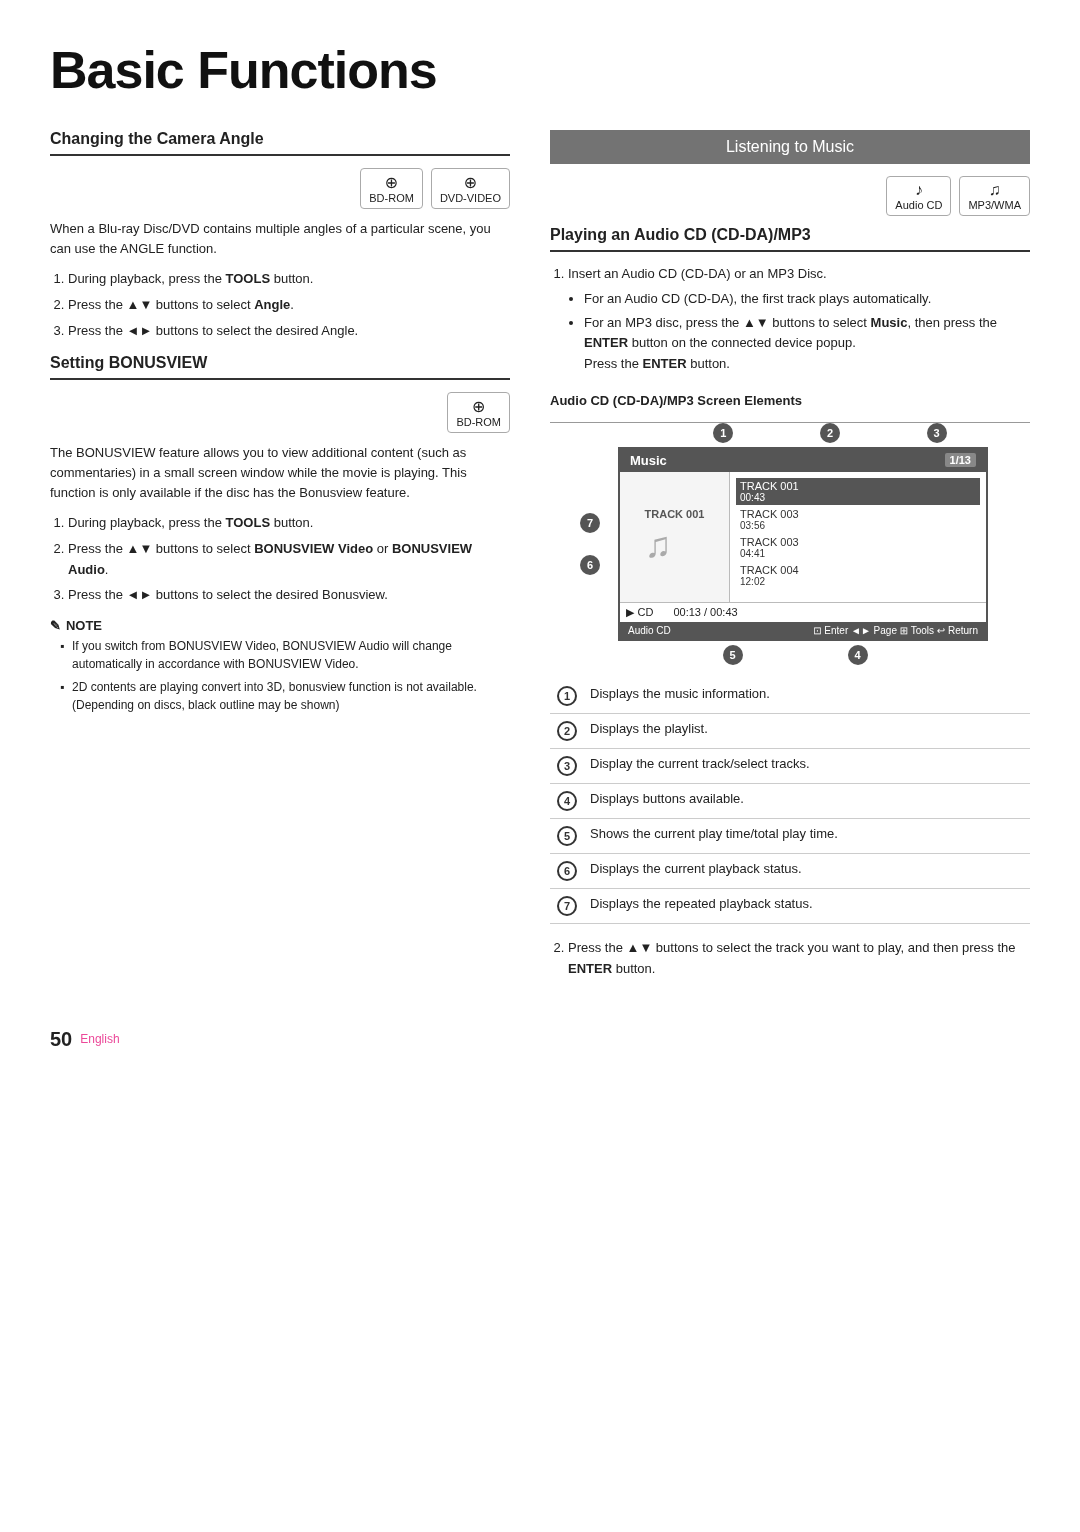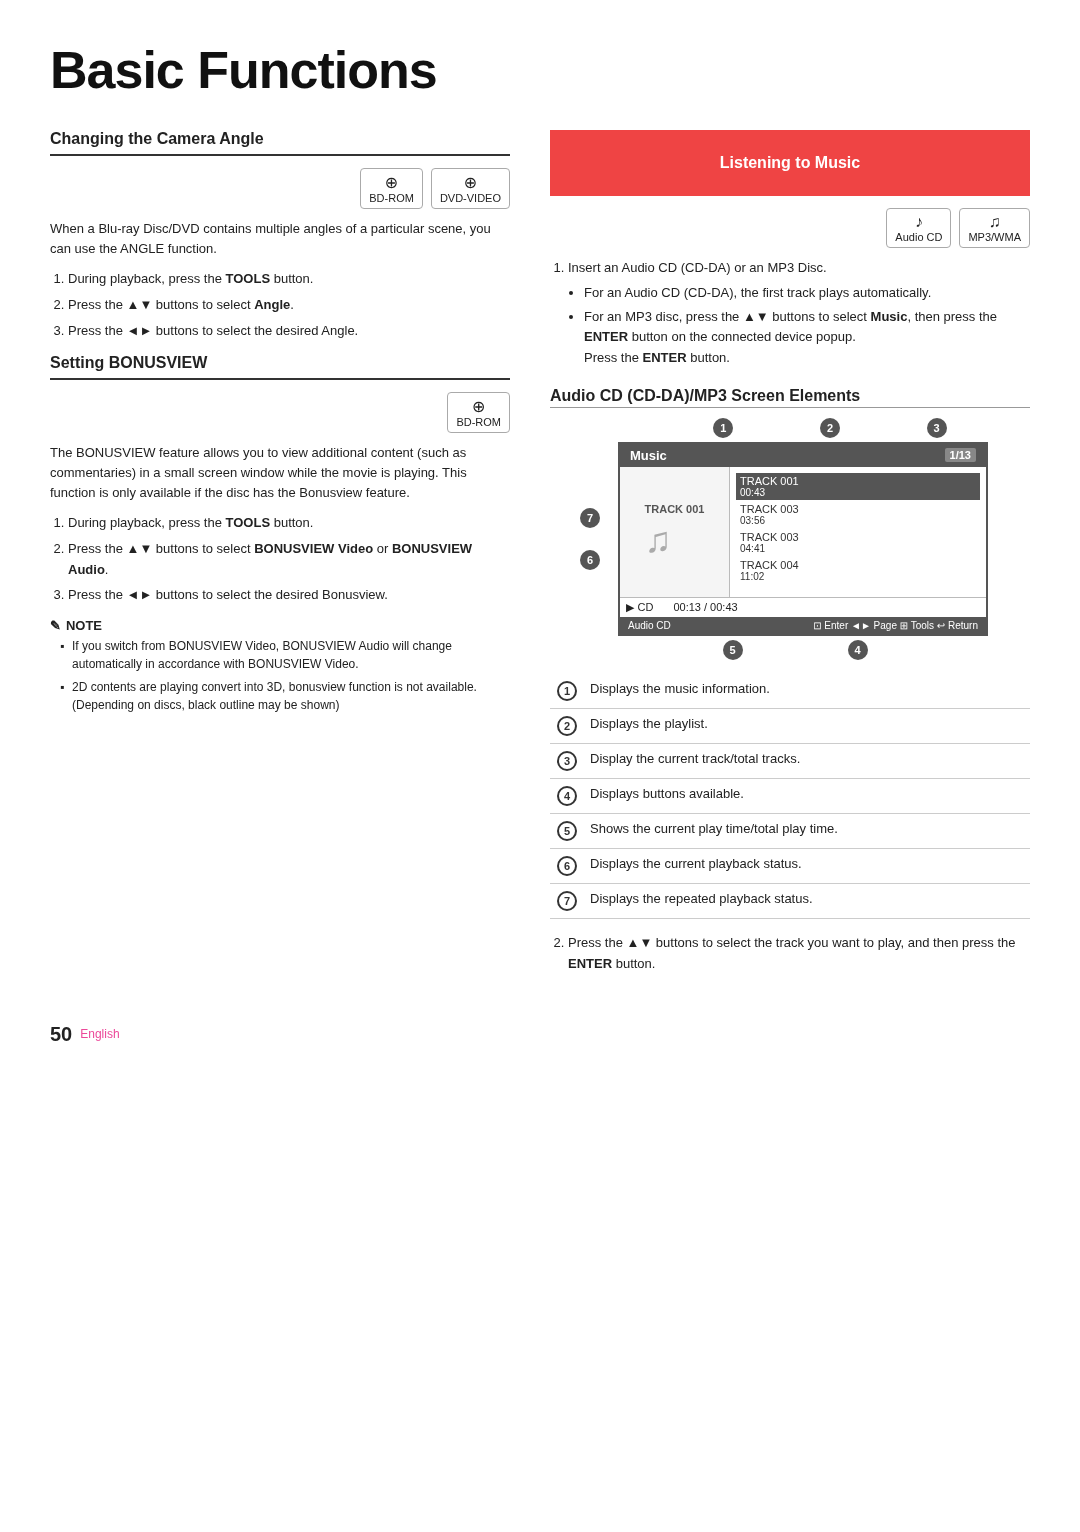--- a/index.html
+++ b/index.html
@@ -30,34 +30,33 @@
       flex: 1;
     }
     h2.section-title {
       font-size: 16px;
       font-weight: bold;
       border-bottom: 2px solid #333;
       padding-bottom: 6px;
       margin-bottom: 12px;
     }
     h3.sub-title {
-      font-size: 16px;
+      font-size: 13px;
       font-weight: bold;
       border-bottom: 1px solid #999;
-      padding-bottom: 2px;
-      margin-bottom: 10px;
+      padding-bottom: 14px;
       margin-top: 18px;
     }
     .listening-header {
-      background: #ef4444;
+      background: #737373;
       color: #fff;
       text-align: center;
       font-size: 16px;
-      font-weight: bold;
-      padding: 24px 16px;
+      font-weight: normal;
+      padding: 8px 16px;
       margin-bottom: 12px;
     }
     .icon-row {
       display: flex;
       justify-content: flex-end;
       gap: 8px;
       margin-bottom: 10px;
     }
     .icon-box {
       border: 1px solid #aaa;
@@ -319,20 +318,21 @@
       <div class="icon-box">
         <span class="icon-symbol">♪</span>
         <span>Audio CD</span>
       </div>
       <div class="icon-box">
         <span class="icon-symbol">♫</span>
         <span>MP3/WMA</span>
       </div>
     </div>
 
+    <h2 class="section-title">Playing an Audio CD (CD-DA)/MP3</h2>
     <ol class="steps">
       <li>
         Insert an Audio CD (CD-DA) or an MP3 Disc.
         <ul>
           <li>For an Audio CD (CD-DA), the first track plays automatically.</li>
           <li>For an MP3 disc, press the ▲▼ buttons to select <span class="bold">Music</span>, then press the <span class="bold">ENTER</span> button on the connected device popup.<br>Press the <span class="bold">ENTER</span> button.</li>
         </ul>
       </li>
     </ol>
 
@@ -373,21 +373,21 @@
               <div class="track-item">
                 <div>TRACK 003</div>
                 <div class="track-time">03:56</div>
               </div>
               <div class="track-item">
                 <div>TRACK 003</div>
                 <div class="track-time">04:41</div>
               </div>
               <div class="track-item">
                 <div>TRACK 004</div>
-                <div class="track-time">11:02</div>
+                <div class="track-time">12:02</div>
               </div>
             </div>
           </div>
           <div class="screen-controls">
             <span>▶ CD</span>
             <span>00:13 / 00:43</span>
           </div>
           <div class="screen-footer">
             <span>Audio CD</span>
             <span>⊡ Enter  ◄► Page  ⊞ Tools  ↩ Return</span>
@@ -406,21 +406,21 @@
         <tr>
           <td><span class="callout-outline">1</span></td>
           <td>Displays the music information.</td>
         </tr>
         <tr>
           <td><span class="callout-outline">2</span></td>
           <td>Displays the playlist.</td>
         </tr>
         <tr>
           <td><span class="callout-outline">3</span></td>
-          <td>Display the current track/total tracks.</td>
+          <td>Display the current track/select tracks.</td>
         </tr>
         <tr>
           <td><span class="callout-outline">4</span></td>
           <td>Displays buttons available.</td>
         </tr>
         <tr>
           <td><span class="callout-outline">5</span></td>
           <td>Shows the current play time/total play time.</td>
         </tr>
         <tr>

